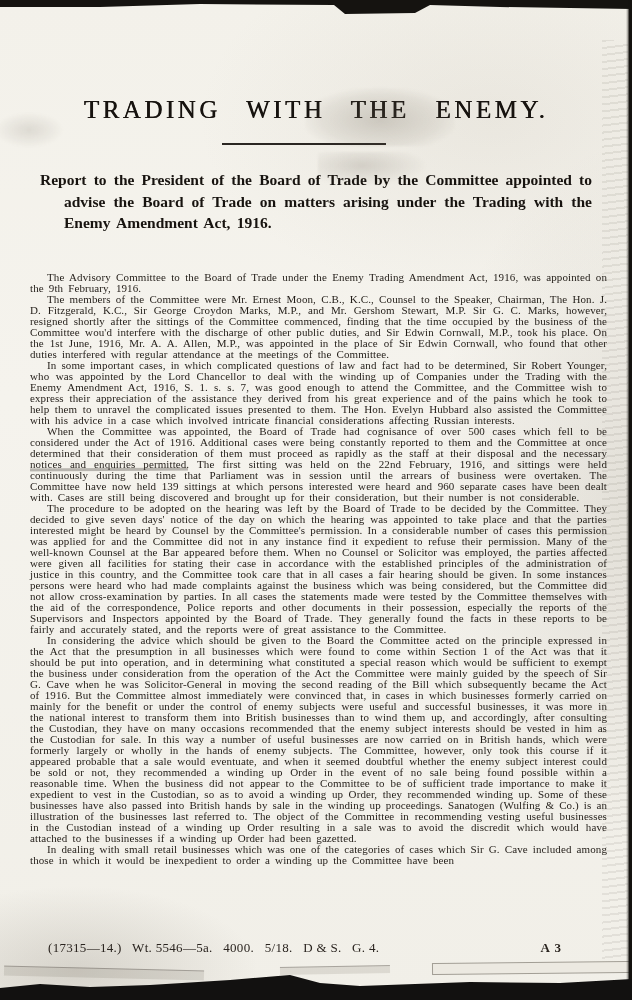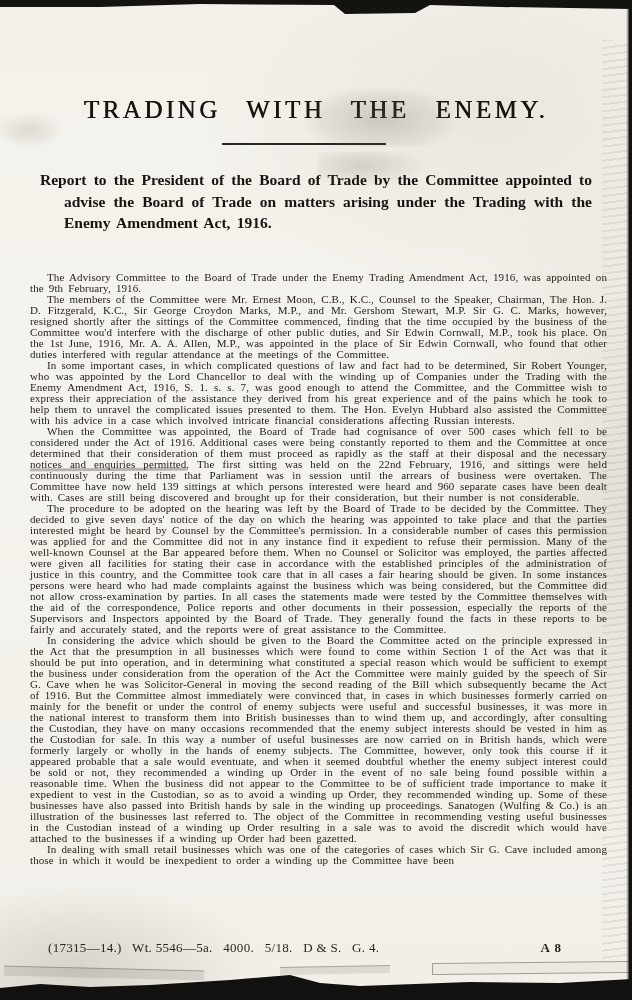--- a/index.html
+++ b/index.html
@@ -142,21 +142,21 @@
     <p>The members of the Committee were Mr. Ernest Moon, C.B., K.C., Counsel to the Speaker, Chairman, The Hon. J. D. Fitzgerald, K.C., Sir George Croydon Marks, M.P., and Mr. Gershom Stewart, M.P. Sir G. C. Marks, however, resigned shortly after the sittings of the Committee commenced, finding that the time occupied by the business of the Committee wou'd interfere with the discharge of other public duties, and Sir Edwin Cornwall, M.P., took his place.  On the 1st June, 1916, Mr. A. A. Allen, M.P., was appointed in the place of Sir Edwin Cornwall, who found that other duties interfered with regular attendance at the meetings of the Committee.</p>
     <p>In some important cases, in which complicated questions of law and fact had to be determined, Sir Robert Younger, who was appointed by the Lord Chancellor to deal with the winding up of Companies under the Trading with the Enemy Amendment Act, 1916, S. 1. s. s. 7, was good enough to attend the Committee, and the Committee wish to express their appreciation of the assistance they derived from his great experience and of the pains which he took to help them to unravel the complicated issues presented to them.  The Hon. Evelyn Hubbard also assisted the Committee with his advice in a case which involved intricate financial considerations affecting Russian interests.</p>
     <p>When the Committee was appointed, the Board of Trade had cognisance of over 500 cases which fell to be considered under the Act of 1916.  Additional cases were being constantly reported to them and the Committee at once determined that their consideration of them must proceed as rapidly as the staff at their disposal and the necessary notices and enquiries permitted.  The first sitting was held on the 22nd February, 1916, and sittings were held continuously during the time that Parliament was in session until the arrears of business were overtaken.  The Committee have now held 139 sittings at which persons interested were heard and 960 separate cases have been dealt with.  Cases are still being discovered and brought up for their consideration, but their number is not considerable.</p>
     <p>The procedure to be adopted on the hearing was left by the Board of Trade to be decided by the Committee.  They decided to give seven days' notice of the day on which the hearing was appointed to take place and that the parties interested might be heard by Counsel by the Committee's permission.  In a considerable number of cases this permission was applied for and the Committee did not in any instance find it expedient to refuse their permission.  Many of the well-known Counsel at the Bar appeared before them.  When no Counsel or Solicitor was employed, the parties affected were given all facilities for stating their case in accordance with the established principles of the administration of justice in this country, and the Committee took care that in all cases a fair hearing should be given.  In some instances persons were heard who had made complaints against the business which was being considered, but the Committee did not allow cross-examination by parties.  In all cases the statements made were tested by the Committee themselves with the aid of the correspondence, Police reports and other documents in their possession, especially the reports of the Supervisors and Inspectors appointed by the Board of Trade.  They generally found the facts in these reports to be fairly and accurately stated, and the reports were of great assistance to the Committee.</p>
     <p>In considering the advice which should be given to the Board the Committee acted on the principle expressed in the Act that the presumption in all businesses which were found to come within Section 1 of the Act was that it should be put into operation, and in determining what constituted a special reason which would be sufficient to exempt the business under consideration from the operation of the Act the Committee were mainly guided by the speech of Sir G. Cave when he was Solicitor-General in moving the second reading of the Bill which subsequently became the Act of 1916.  But the Committee almost immediately were convinced that, in cases in which businesses formerly carried on mainly for the benefit or under the control of enemy subjects were useful and successful businesses, it was more in the national interest to transform them into British businesses than to wind them up, and accordingly, after consulting the Custodian, they have on many occasions recommended that the enemy subject interests should be vested in him as the Custodian for sale.  In this way a number of useful businesses are now carried on in British hands, which were formerly largely or wholly in the hands of enemy subjects.  The Committee, however, only took this course if it appeared probable that a sale would eventuate, and when it seemed doubtful whether the enemy subject interest could be sold or not, they recommended a winding up Order in the event of no sale being found possible within a reasonable time.  When the business did not appear to the Committee to be of sufficient trade importance to make it expedient to vest in the Custodian, so as to avoid a winding up Order, they recommended winding up.  Some of these businesses have also passed into British hands by sale in the winding up proceedings.  Sanatogen (Wulfing &amp; Co.) is an illustration of the businesses last referred to.  The object of the Committee in recommending vesting useful businesses in the Custodian instead of a winding up Order resulting in a sale was to avoid the discredit which would have attached to the businesses if a winding up Order had been gazetted.</p>
     <p>In dealing with small retail businesses which was one of the categories of cases which Sir G. Cave included among those in which it would be inexpedient to order a winding up the Committee have been</p>
   </section>
 
   <div class="footer">
     <span class="imprint">(17315—14.)   Wt. 5546—5a.   4000.   5/18.   D &amp; S.   G. 4.</span>
-    <span class="page-mark">A 8</span>
+    <span class="page-mark">A 3</span>
   </div>
 
   <div class="streak streak-1"></div>
   <div class="streak streak-2"></div>
   <div class="streak streak-3"></div>
   <div class="edge-top"></div>
   <div class="edge-right-speckle"></div>
   <div class="edge-right"></div>
   <div class="edge-bottom-black"></div>
 

